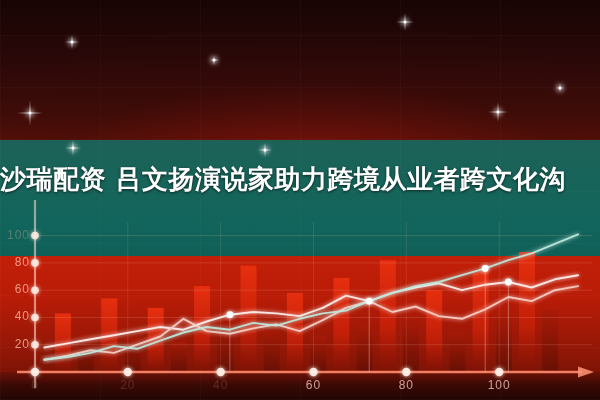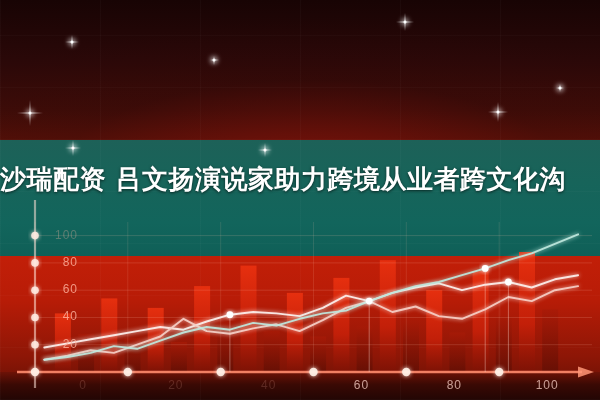--- a/index.html
+++ b/index.html
@@ -74,21 +74,20 @@
   }
   #title .l2{display:block;}
   
   .tick-lbl{
     position:absolute;
     font-size:11px;
     font-family:"Liberation Sans",sans-serif;
     color:rgba(255,215,205,.72);
     letter-spacing:1px;
     pointer-events:none;
-    margin-left:48px;
   }
   .tick-lbl.ydim{color:rgba(255,180,160,.80);}
   .tick-lbl.faint{color:rgba(255,190,170,.30);}
   .tick-lbl.vfaint{color:rgba(255,190,170,.18);}
 </style>
 </head>
 <body>
 
 <div id="stage">
 

